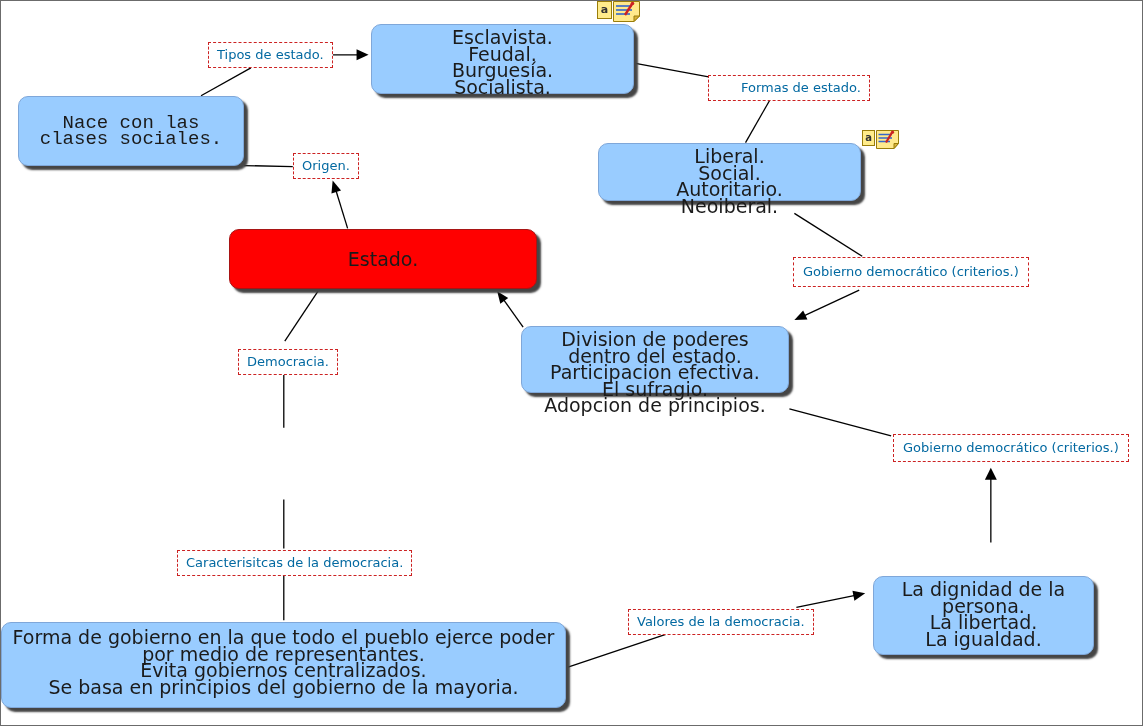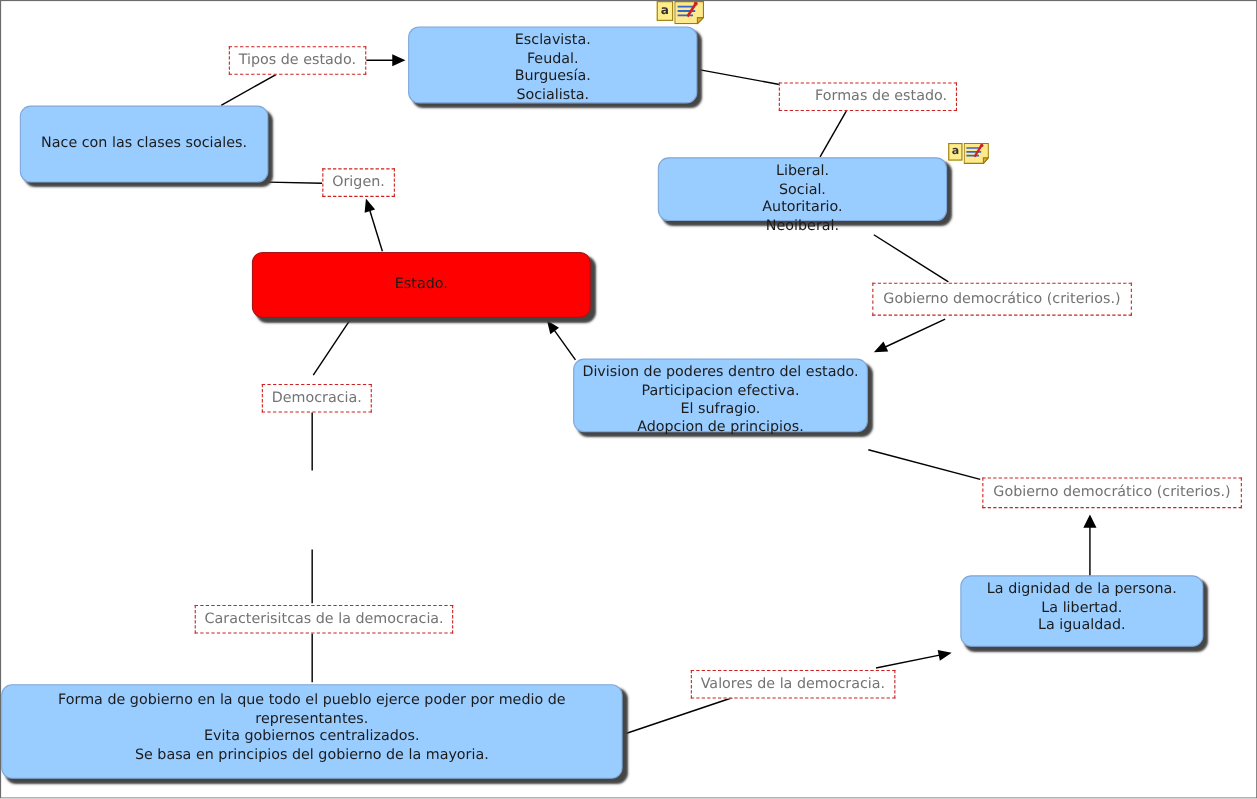--- a/index.html
+++ b/index.html
@@ -13,37 +13,37 @@
     font-family:"DejaVu Sans","Liberation Sans",sans-serif;
   }
   #wires{position:absolute;left:0;top:0;width:100%;height:100%;pointer-events:none;}
   .node{
     position:absolute;
     background:#99ccff;
     border:1px solid #7fa7d9;
     border-radius:10px;
     box-shadow:4px 4px 2px #454545;
     color:#1b1b1b;
-    font-size:13px;
+    font-size:19px;
     line-height:16.5px;
     text-align:center;
     display:flex;
     justify-content:center;
     align-items:flex-start;
     box-sizing:border-box;
     padding:4px 6px;
   }
   .node.center{align-items:center;padding:2px 6px;}
   .node.red{background:#ff0000;border-color:#a81414;}
   .node .txt{white-space:pre-line;}
   .label{
     position:absolute;
     background:#ffffff;
     border:1px dashed #cc2222;
-    color:#737373;
+    color:#0369a1;
     font-size:13px;
     line-height:16px;
     padding:4px 8px;
     white-space:nowrap;
   }
   .iconpair{position:absolute;display:flex;align-items:flex-start;gap:1px;}
   .abox{
     background:#ffec8b;border:1px solid #9a7d0a;color:#333;
     font-size:11px;line-height:15px;font-weight:bold;
     width:13px;height:16px;text-align:center;
@@ -85,21 +85,21 @@
     </g>
   </svg>
 
   <div class="node" style="left:370px;top:23px;width:263px;height:70px;">
     <span class="txt">Esclavista.
 Feudal.
 Burguesía.
 Socialista.</span>
   </div>
 
-  <div class="node center" style="left:17px;top:95px;width:226px;height:70px;">
+  <div class="node center" style="left:17px;top:95px;width:226px;height:70px;font-family:Liberation Mono, monospace;">
     <span class="txt">Nace con las clases sociales.</span>
   </div>
 
   <div class="node" style="left:597px;top:142px;width:263px;height:58px;">
     <span class="txt">Liberal.
 Social.
 Autoritario.
 Neoiberal.</span>
   </div>
 
@@ -108,21 +108,21 @@
   </div>
 
   <div class="node" style="left:520px;top:325px;width:268px;height:67px;">
     <span class="txt">Division de poderes dentro del estado.
 Participacion efectiva.
 El sufragio.
 Adopcion de principios.</span>
   </div>
 
 
-  <div class="node" style="left:872px;top:522px;width:221px;height:65px;">
+  <div class="node" style="left:872px;top:575px;width:221px;height:79px;">
     <span class="txt">La dignidad de la persona.
 La libertad.
 La igualdad.</span>
   </div>
 
   <div class="node" style="left:0px;top:621px;width:565px;height:86px;padding-top:6px;">
     <span class="txt">Forma de gobierno en la que todo el pueblo ejerce poder por medio de representantes.
 Evita gobiernos centralizados.
 Se basa en principios del gobierno de la mayoria.</span>
   </div>

